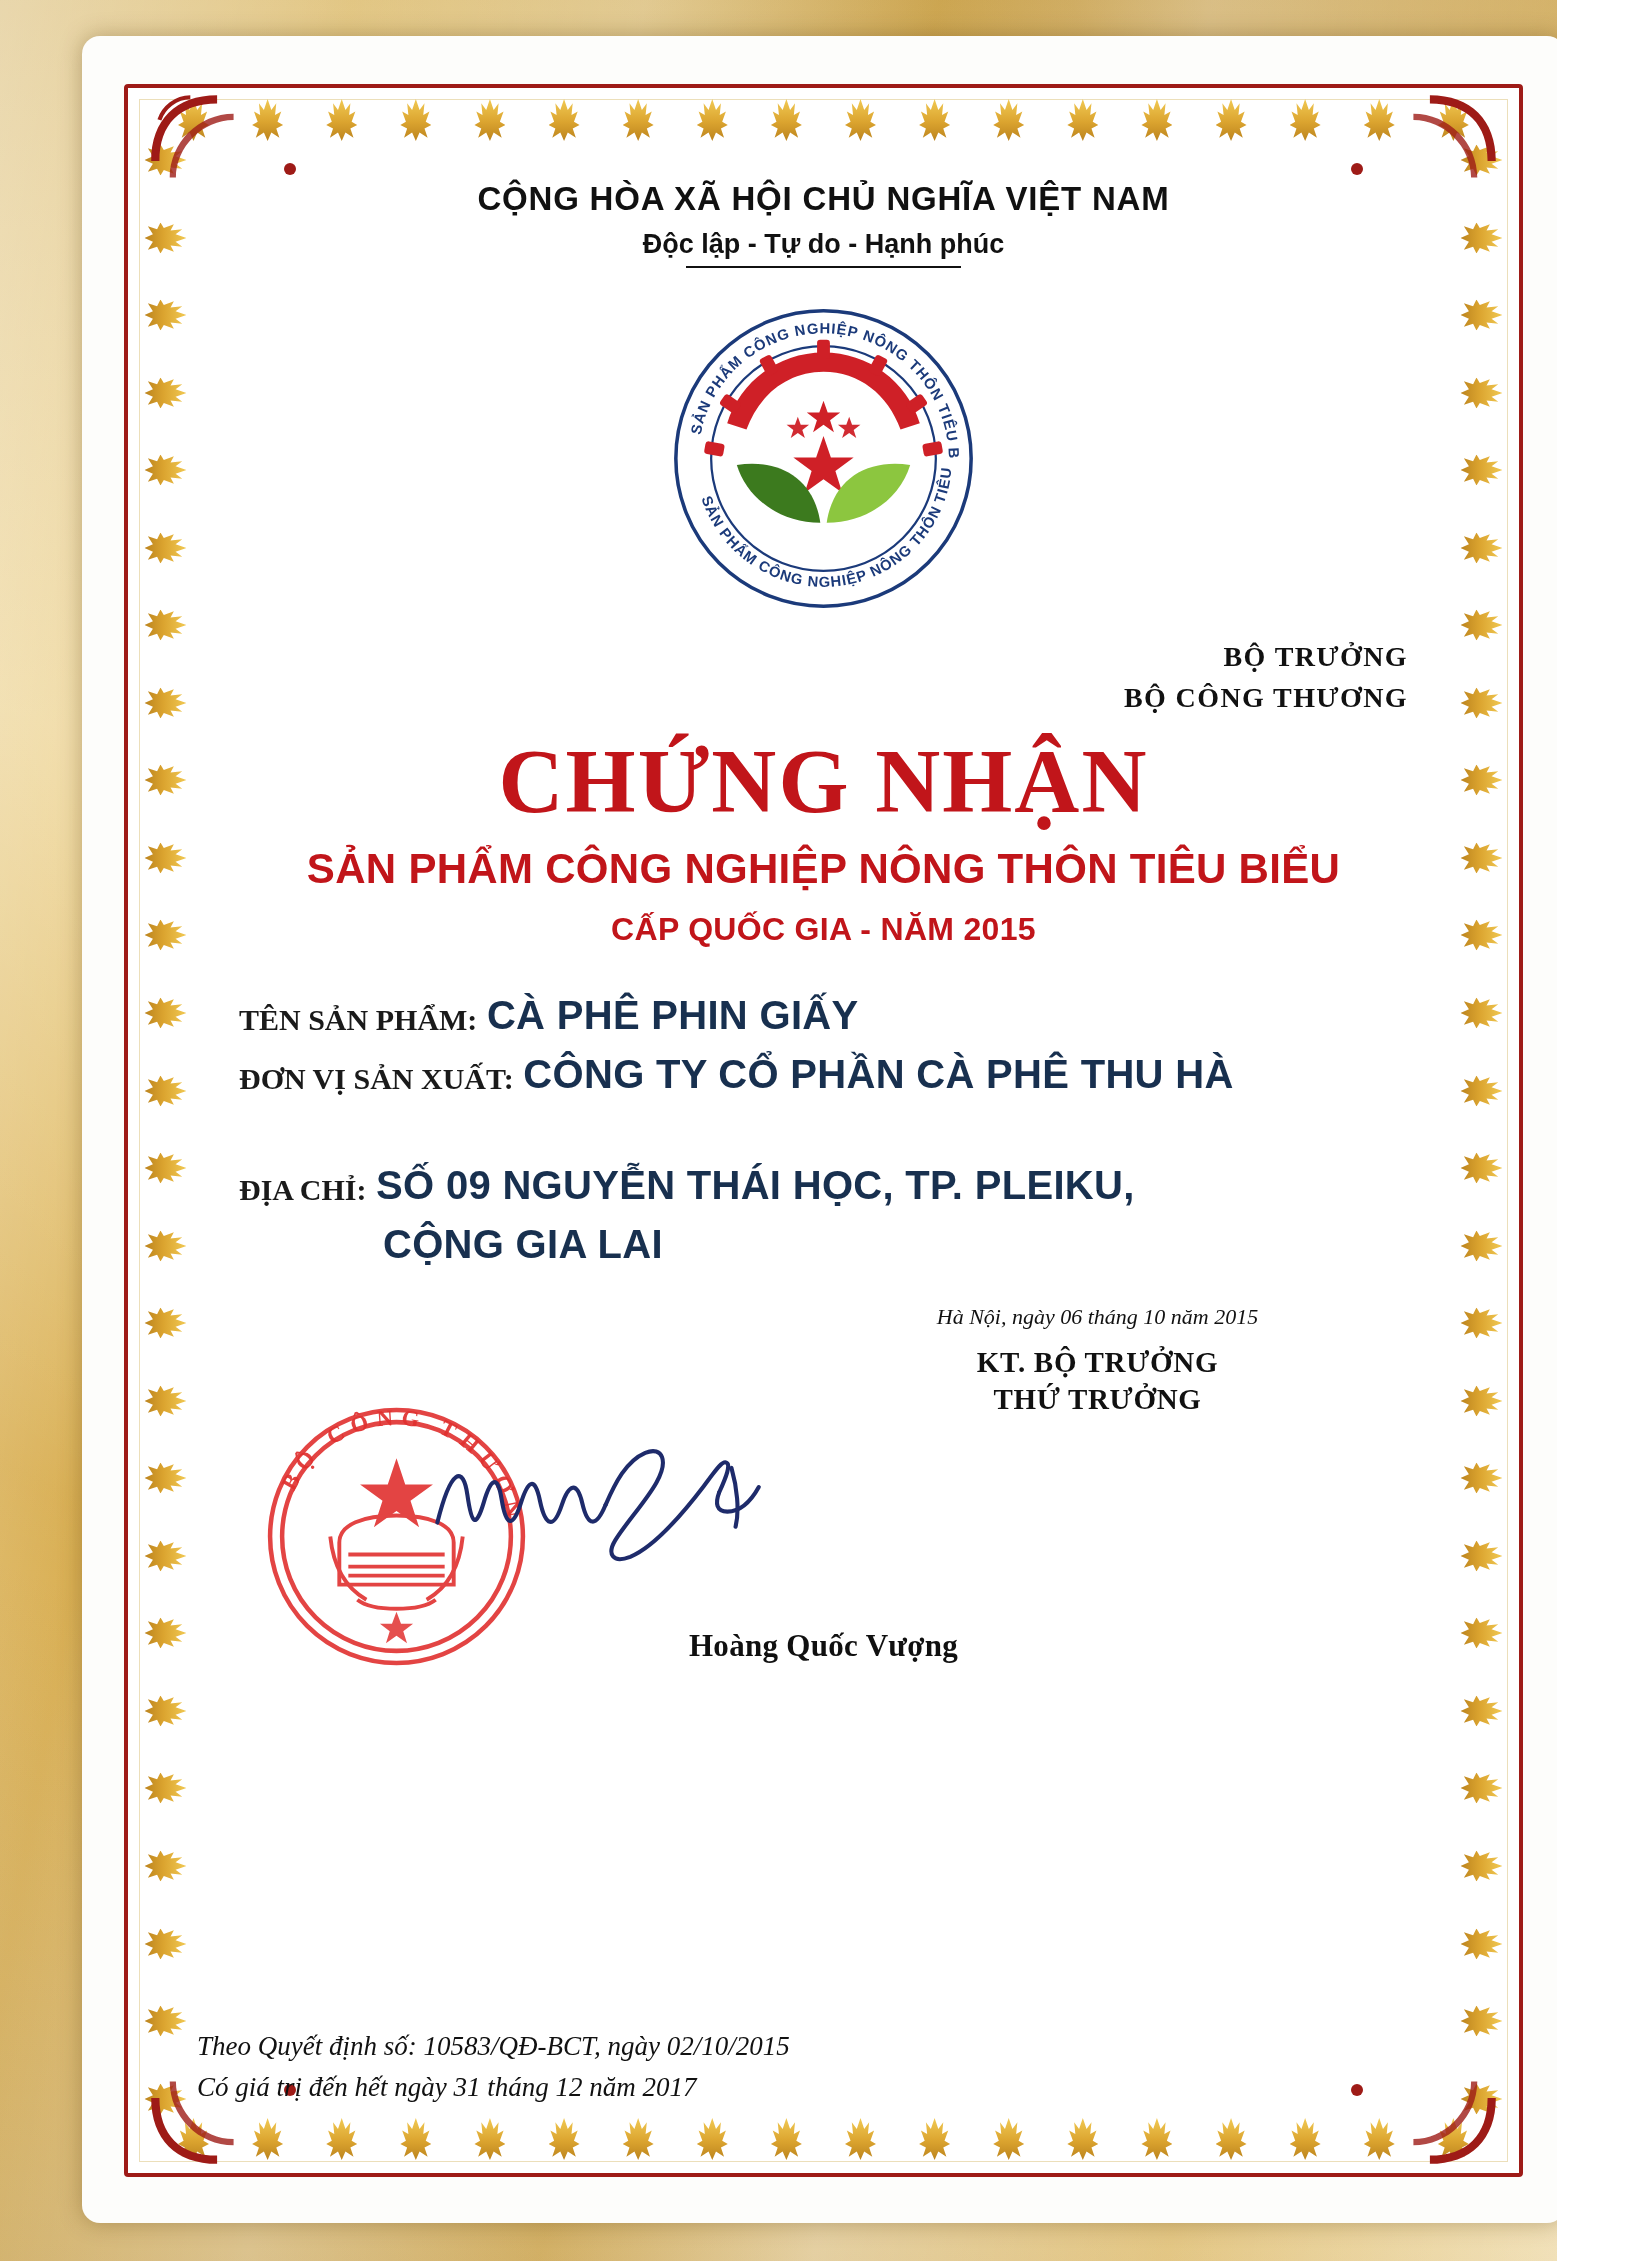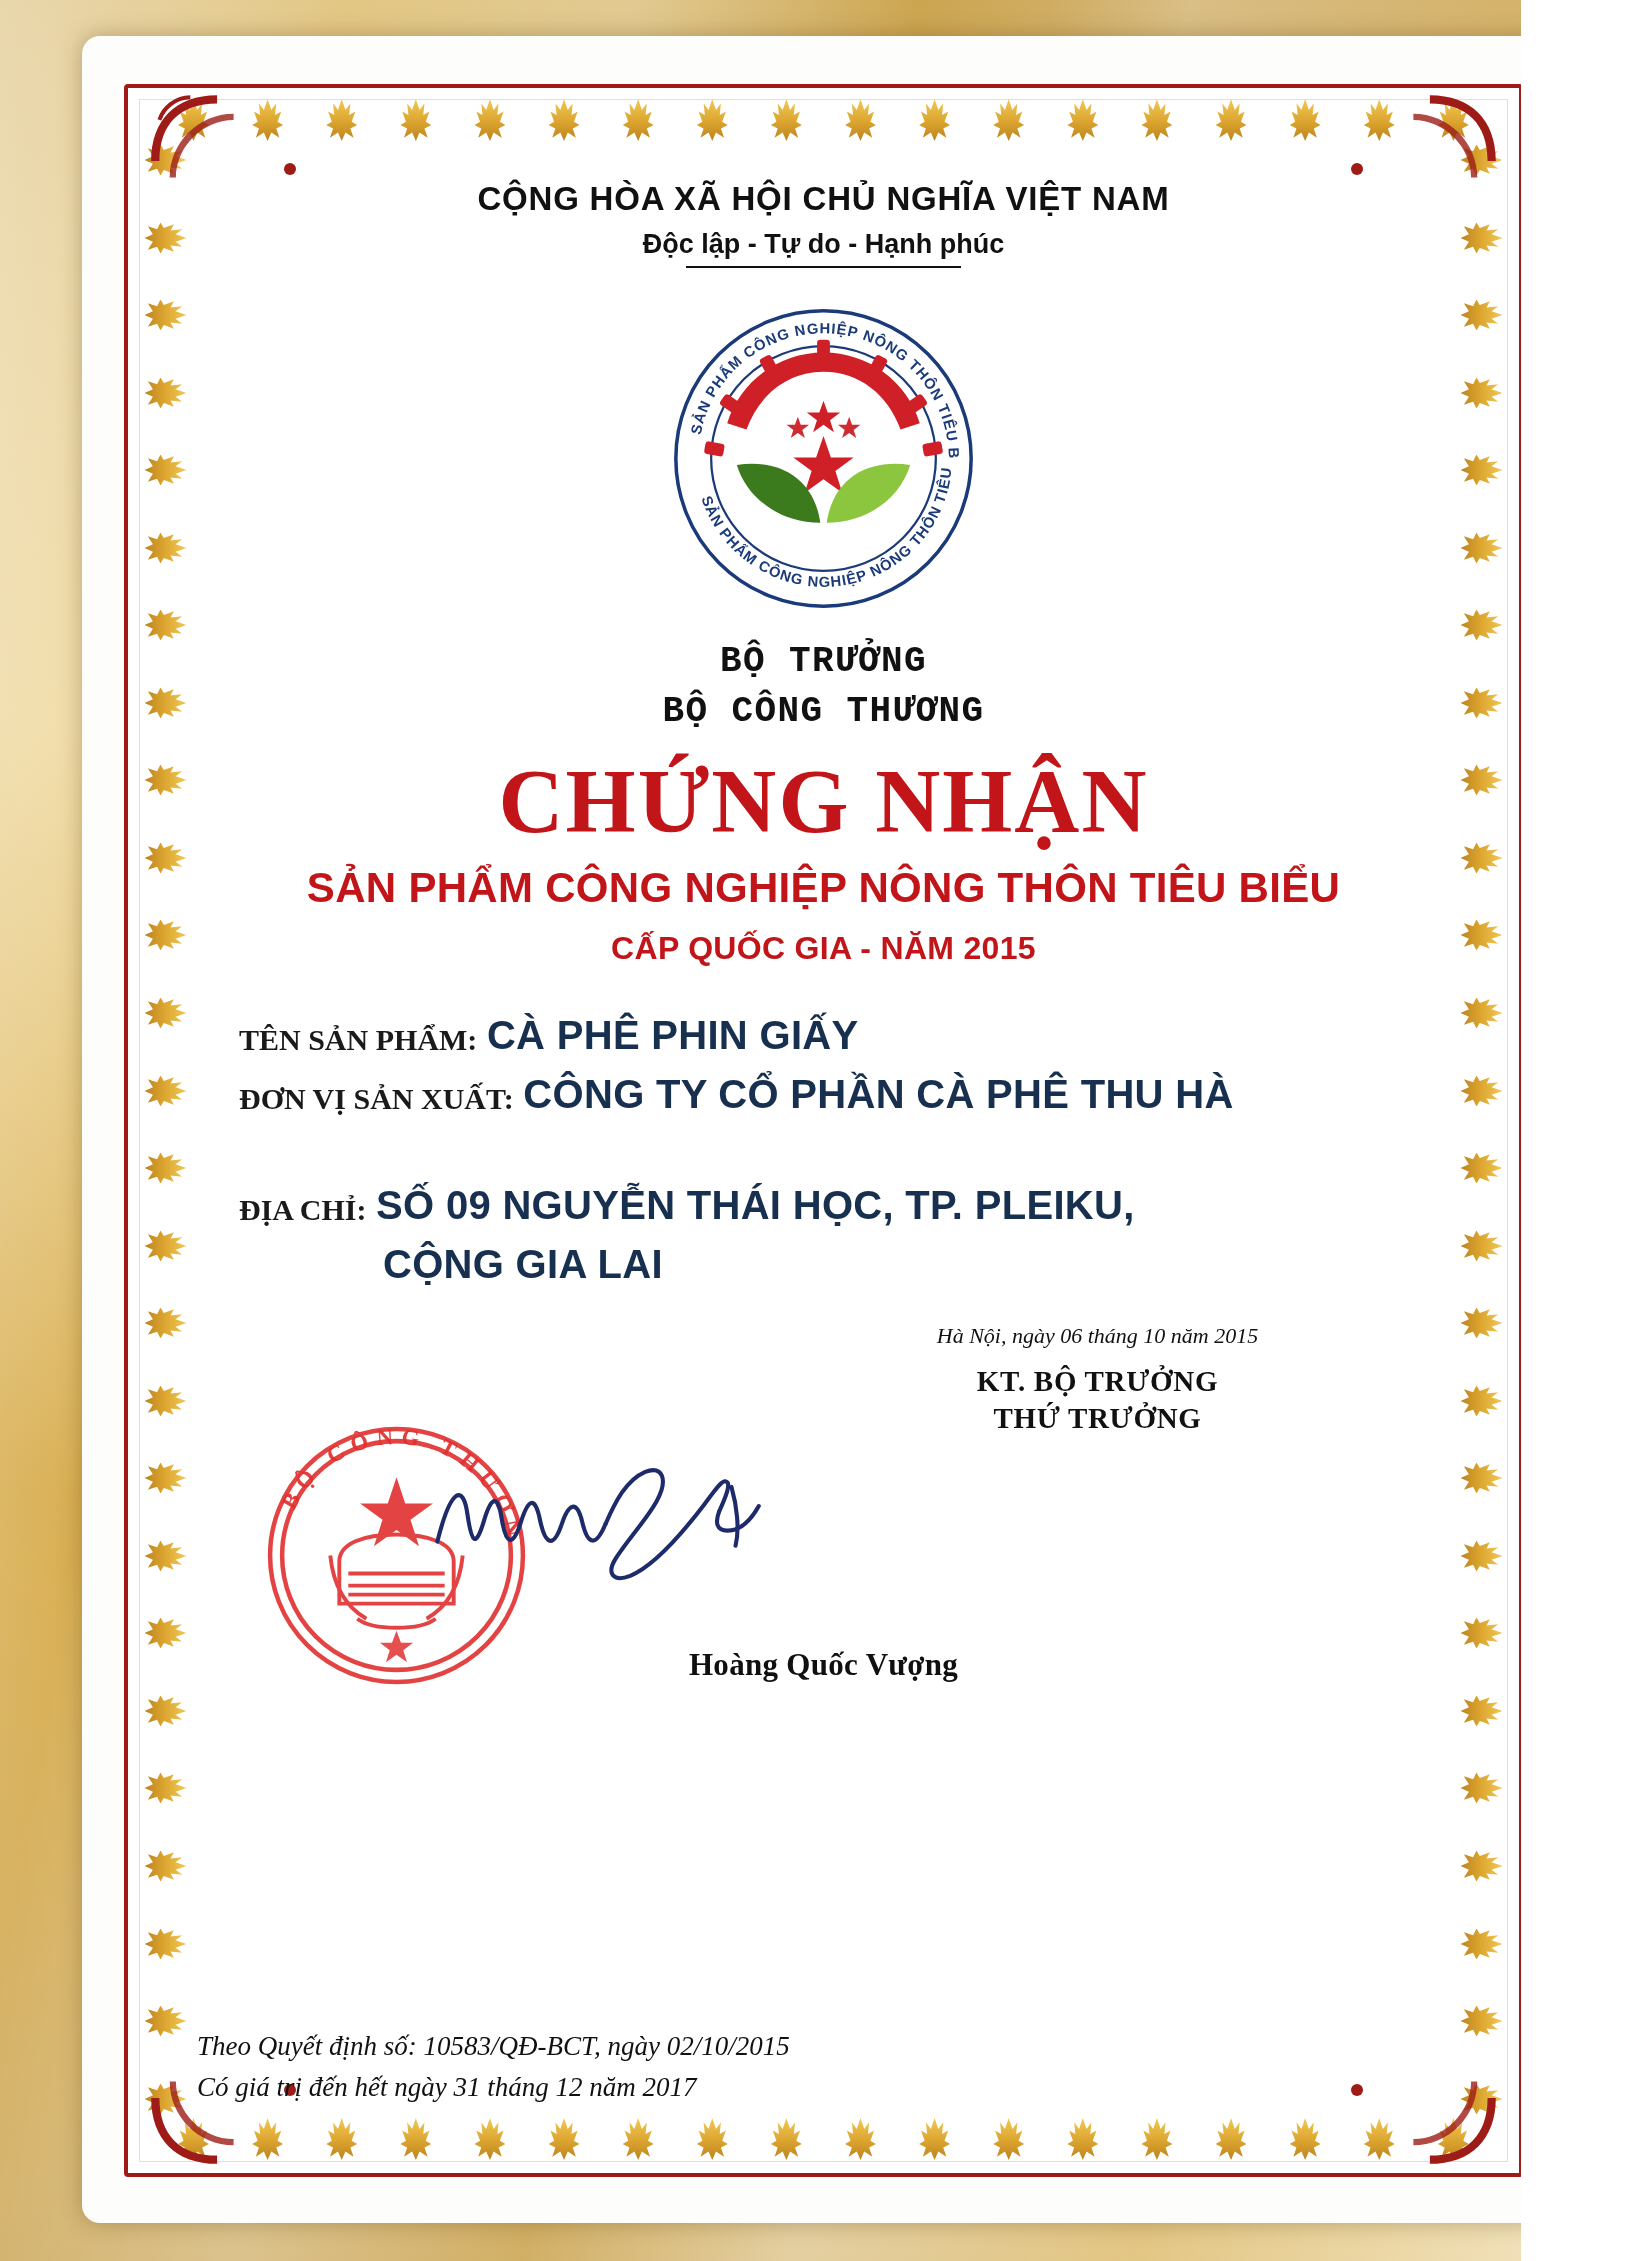--- a/index.html
+++ b/index.html
@@ -16,20 +16,21 @@
 
   
   .page {
     position: relative;
     width: 1521px;
     height: 2261px;
     background:
       radial-gradient(ellipse at 18% 12%, #f2d99a 0%, #e8c877 22%, #d8ad4f 45%, #e6c57c 70%, #f0d89c 100%),
       linear-gradient(115deg, #e9c87d 0%, #d9ae52 25%, #f3dca4 50%, #d6a947 75%, #eccf8c 100%);
     overflow: hidden;
+    padding-left: 36px;
   }
   .gold-sheen {
     position: absolute;
     inset: 0;
     background:
       linear-gradient(100deg, rgba(255,255,255,0.45) 0%, rgba(255,255,255,0.0) 18%,
         rgba(255,255,255,0.30) 33%, rgba(180,135,40,0.15) 48%,
         rgba(255,255,255,0.38) 62%, rgba(255,255,255,0.0) 80%, rgba(255,255,255,0.35) 100%);
     pointer-events: none;
   }
@@ -164,27 +165,28 @@
   
   .emblem-wrap {
     margin: 30px auto 20.5px auto;
     width: 321px;
     height: 321px;
     position: relative;
   }
   .emblem-wrap svg { width: 100%; height: 100%; display: block; }
 
   .title-minister {
-    font-family: Liberation Mono, monospace;
-    font-weight: bold;
-    font-size: 36px;
+    font-family: Liberation Serif, serif;
+    font-weight: bold;
+    font-size: 28px;
     color: #111111;
     letter-spacing: 1.4px;
     line-height: 1.22;
     margin: 6.8px 0 0 0;
+    text-align: right;
   }
   .title-chungnhan {
     font-family: "Liberation Serif", serif;
     font-weight: bold;
     font-size: 90px;
     color: #c1151a;
     letter-spacing: 2.1px;
     margin: 20.5px 0 15px 0;
     line-height: 1.05;
   }

